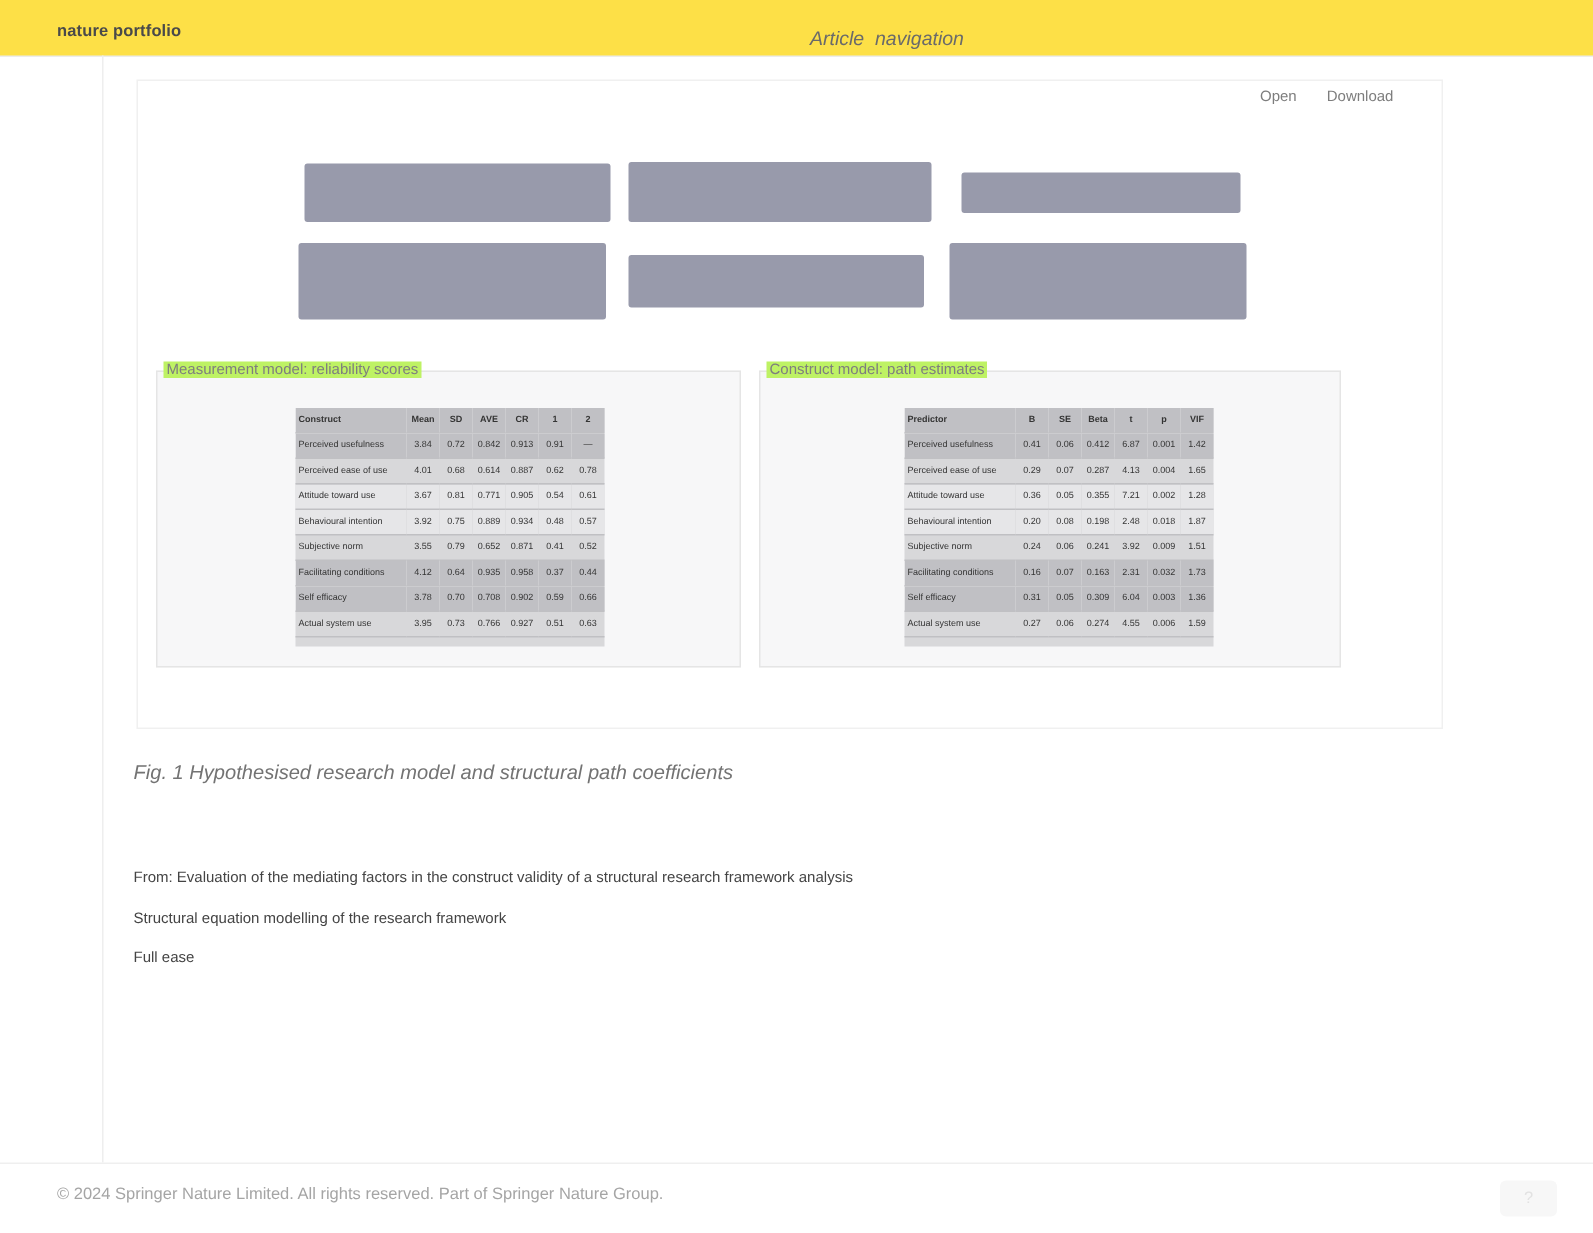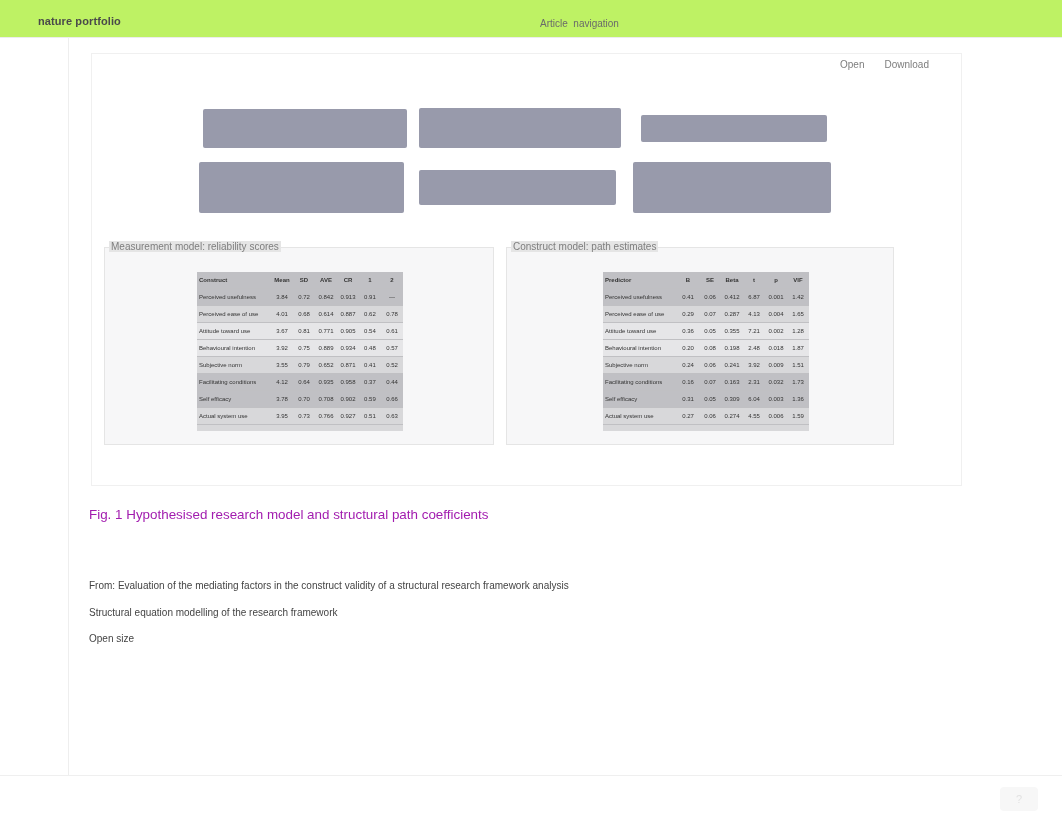--- a/index.html
+++ b/index.html
@@ -1,51 +1,51 @@
 <!DOCTYPE html>
 <html><head>
 <meta charset="utf-8">
 <title>Figure</title>
 <style>
 html,body{margin:0;padding:0;}
 body{width:1062px;height:822px;background:#ffffff;font-family:"Liberation Sans",sans-serif;}
 .page{position:relative;width:1062px;height:822px;background:#ffffff;overflow:hidden;}
 
 
-.site-hdr{position:absolute;left:0;top:0;width:1062px;height:37px;background:#bef264;border-bottom:1px solid #ececec;}
+.site-hdr{position:absolute;left:0;top:0;width:1062px;height:37px;background:#fde047;border-bottom:1px solid #ececec;}
 .brand{position:absolute;left:38px;top:15px;font-size:11px;color:#4a4a4a;letter-spacing:.1px;white-space:pre;font-weight:600;}
-.hdr-nav{position:absolute;left:540px;top:18px;font-size:10px;color:#6a6a6a;white-space:pre;}
+.hdr-nav{position:absolute;left:540px;top:18px;font-size:13px;color:#6a6a6a;white-space:pre;font-style:italic;}
 
 
 .col{position:absolute;left:68px;top:37px;width:905px;height:738px;border-left:1px solid #eeeeee;}
 .ftr-rule{position:absolute;left:0;top:775px;width:1062px;height:1px;background:#efefef;}
 
 
 .fig-card{position:absolute;left:22px;top:16px;width:869px;height:431px;background:#fff;border:1px solid #f0f0f0;}
 .fig-tools{position:absolute;left:748px;top:5px;font-size:10px;color:#7d7d7d;}
 .fig-tools a{margin-left:20px;color:#7d7d7d;text-decoration:none;display:inline-block;}
 .fig-tools a:first-child{margin-left:0;}
 
 
 .node{position:absolute;background:#989aab;border-radius:2px;}
 
 
 .panel{position:absolute;border:1px solid #e5e5e5;background:#f7f7f8;}
-.panel-legend{position:absolute;top:-7px;left:4px;background:#e5e5e5;padding:0 2px;font-size:10px;color:#7e7e7e;white-space:nowrap;}
+.panel-legend{position:absolute;top:-7px;left:4px;background:#bef264;padding:0 2px;font-size:10px;color:#7e7e7e;white-space:nowrap;}
 .mini-table{position:absolute;font-size:6px;color:#343434;line-height:8px;background:#d8d8da;padding-bottom:6px;}
 .mini-table table{border-collapse:collapse;width:100%;font-size:6px;table-layout:fixed;}
 .mini-table td{border-bottom:1px solid #c0c0c3;padding:4px 2px;height:7px;overflow:hidden;white-space:nowrap;text-align:center;}
 .mini-table td:first-child{text-align:left;}
 .mini-table tr:first-child td{background:#c6c6ca;font-weight:bold;}
 .mini-table tr:nth-child(6n+1) td,.mini-table tr:nth-child(6n+2) td{background:#c0c0c4;}
 .mini-table tr:nth-child(6n+4) td,.mini-table tr:nth-child(6n+5) td{background:#e6e6e8;}
 .mini-table td:first-child{width:34%;}
 
 
-.cap-title{position:absolute;left:20px;top:470px;font-size:13.4px;color:#a21caf;font-weight:400;text-decoration:none;}
+.cap-title{position:absolute;left:20px;top:470px;font-size:13.4px;color:#737373;font-weight:400;text-decoration:none;font-style:italic;}
 .cap-p{position:absolute;font-size:10px;color:#444444;line-height:14px;}
 .cap-link{color:#444;text-decoration:none;}
 
 
 .site-ftr{position:absolute;left:38px;top:790px;font-size:11px;color:#a5a5a5;}
 .help-fab{position:absolute;left:1000px;top:787px;width:38px;height:24px;border-radius:4px;background:#f7f7f7;color:#e2e2e2;font-size:11px;display:flex;align-items:center;justify-content:center;}
 </style>
 </head>
 <body>
 
@@ -253,21 +253,22 @@
     </div>
 
     <a class="cap-title">Fig. 1 Hypothesised research model and structural path coefficients</a>
 
 
 
     <div class="cap-p" style="left:20px;top:542px;width:640px;"><a class="cap-link">From: Evaluation of the mediating factors in the construct validity of a structural research framework analysis</a></div>
 
     <div class="cap-p" style="left:20px;top:569px;width:340px;"><a class="cap-link">Structural equation modelling of the research framework</a></div>
 
-    <div class="cap-p" style="left:20px;top:595px;width:80px;"><a class="cap-link">Open size</a></div>
+    <div class="cap-p" style="left:20px;top:595px;width:80px;"><a class="cap-link">Full ease</a></div>
 
   </div>
 
   <div class="ftr-rule"></div>
+  <div class="site-ftr">© 2024 Springer Nature Limited. All rights reserved. Part of Springer Nature Group.</div>
   <div class="help-fab">
       <span>?</span>
     </div>
 </div>
 
 </body></html>

